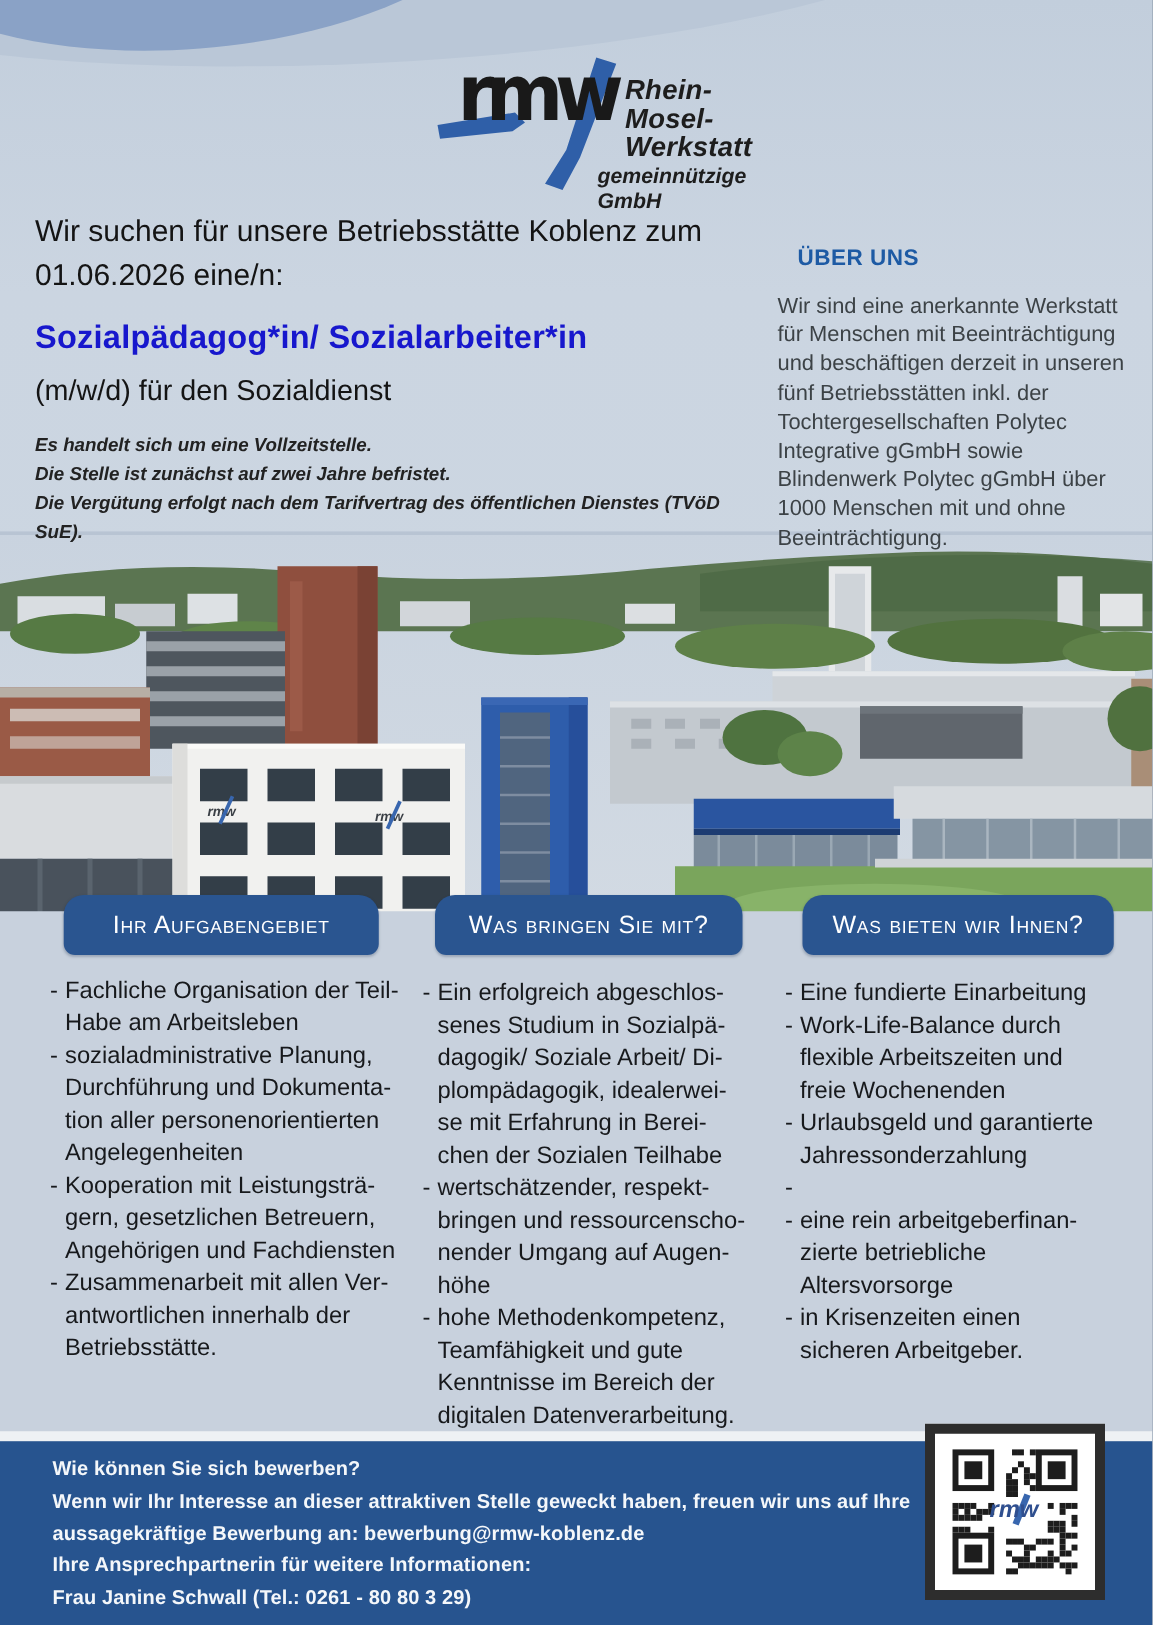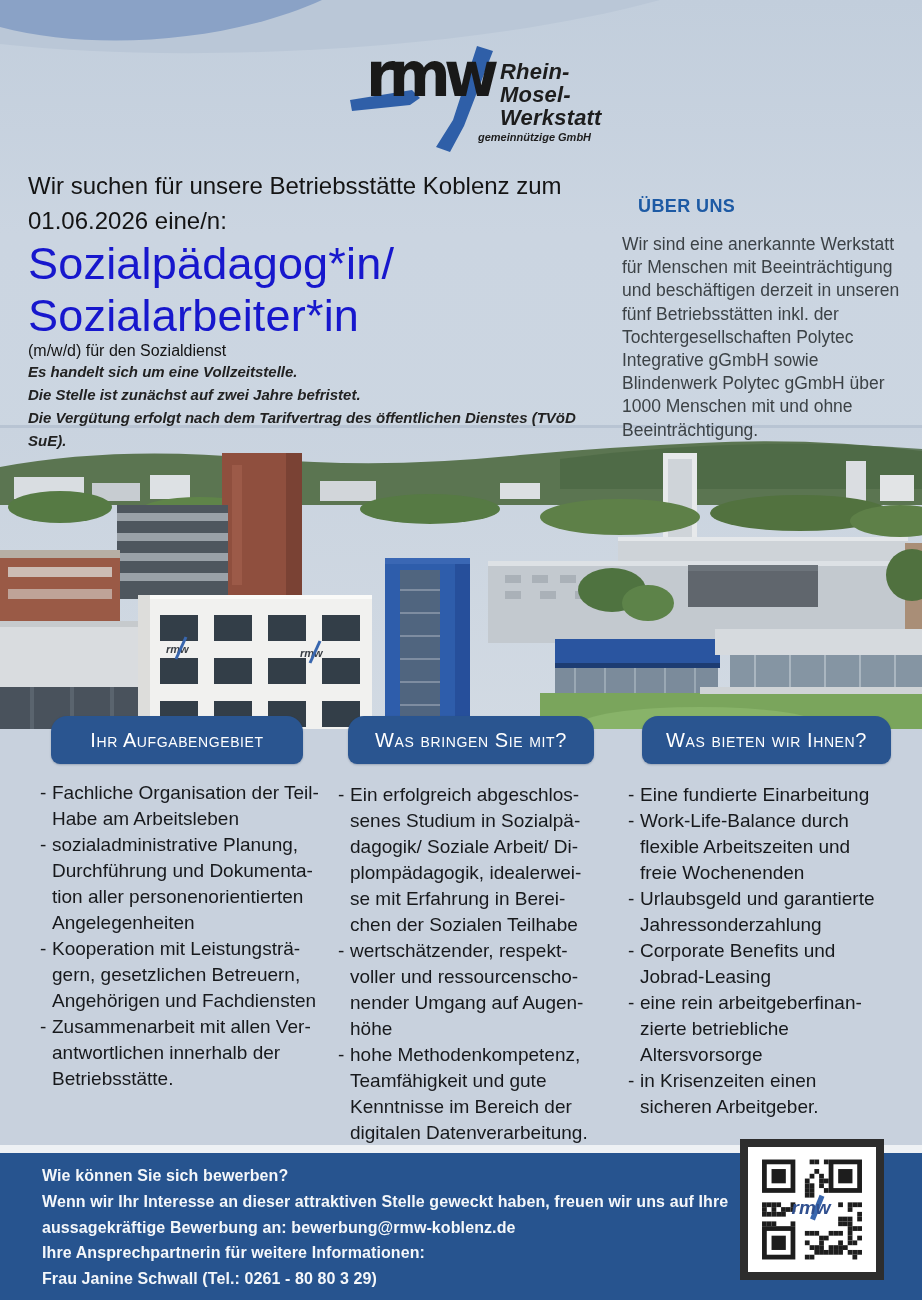--- a/index.html
+++ b/index.html
@@ -15,29 +15,29 @@
   .logo{position:absolute;left:340px;top:38px;width:270px;height:132px;z-index:3}
   .logo .river{position:absolute;left:0;top:0}
   .monogram{
     position:absolute;left:26px;top:6px;font-size:62px;font-weight:bold;
     letter-spacing:-7px;color:#191919;transform:scaleX(.96);transform-origin:left top;
     font-family:"DejaVu Sans","Liberation Sans",sans-serif;line-height:1;
   }
   .brand-lines{position:absolute;left:160px;top:22px;font-weight:bold;font-style:italic;
     font-size:22px;line-height:23px;color:#1d1d1d;letter-spacing:.2px;}
   .brand-sub{position:absolute;left:138px;top:93px;font-weight:bold;font-style:italic;
-    font-size:11px;color:#1d1d1d;}
+    font-size:17px;color:#1d1d1d;}
   .brand-cities{position:absolute;left:-40px;right:-40px;top:113px;text-align:center;
     font-weight:bold;font-style:italic;font-size:12px;color:#2d5cae;letter-spacing:.3px;}
   
   .intro{position:absolute;left:28px;top:168px;width:590px;z-index:3;color:#141414}
   .lead{font-size:24px;line-height:35px;white-space:pre-line}
-  .job-title{margin-top:0;font-size:45px;font-weight:normal;color:#1717cd;letter-spacing:.2px}
-  .job-sub{font-size:16px}
-  .conditions{font-size:15px;line-height:23px;font-style:italic;font-weight:600;color:#222;white-space:pre-line}
+  .job-title{margin-top:16px;font-size:26px;font-weight:bold;color:#1717cd;letter-spacing:.2px}
+  .job-sub{margin-top:14px;font-size:23px}
+  .conditions{margin-top:19px;font-size:15px;line-height:23px;font-style:italic;font-weight:600;color:#222;white-space:pre-line}
   
   .about{position:absolute;left:622px;top:180px;width:292px;z-index:3}
   .about h2{margin:16px;font-size:18px;font-weight:bold;color:#1d5aa4;letter-spacing:.4px}
   .about p{margin:11px 0 0 0;font-size:17.5px;line-height:23.2px;color:#3c4246;white-space:pre-line}
   
   .photo{position:absolute;left:0;top:425px;z-index:2}
   
   .cols-bg{position:absolute;left:0;top:729px;width:922px;height:416px;background:#c8d1dd;z-index:2}
   .pill{position:absolute;height:48px;background:#2a5590;color:#fff;z-index:4;
     border-radius:16px 16px 9px 9px;text-align:center;line-height:48px;
@@ -283,21 +283,21 @@
         <span class="btxt">Ein erfolgreich abgeschlos-
 senes Studium in Sozialpä-
 dagogik/ Soziale Arbeit/ Di-
 plompädagogik, idealerwei-
 se mit Erfahrung in Berei-
 chen der Sozialen Teilhabe</span>
       </div>
       <div class="bullet">
         <span class="dash">-</span>
         <span class="btxt">wertschätzender, respekt-
-voller und ressourcenscho-
+bringen und ressourcenscho-
 nender Umgang auf Augen-
 höhe</span>
       </div>
       <div class="bullet">
         <span class="dash">-</span>
         <span class="btxt">hohe Methodenkompetenz,
 Teamfähigkeit und gute
 Kenntnisse im Bereich der
 digitalen Datenverarbeitung.</span>
       </div>
@@ -313,22 +313,20 @@
 flexible Arbeitszeiten und
 freie Wochenenden</span>
       </div>
       <div class="bullet">
         <span class="dash">-</span>
         <span class="btxt">Urlaubsgeld und garantierte
 Jahressonderzahlung</span>
       </div>
       <div class="bullet">
         <span class="dash">-</span>
-        <span class="btxt">Corporate Benefits und
-Jobrad-Leasing</span>
       </div>
       <div class="bullet">
         <span class="dash">-</span>
         <span class="btxt">eine rein arbeitgeberfinan-
 zierte betriebliche
 Altersvorsorge</span>
       </div>
       <div class="bullet">
         <span class="dash">-</span>
         <span class="btxt">in Krisenzeiten einen

